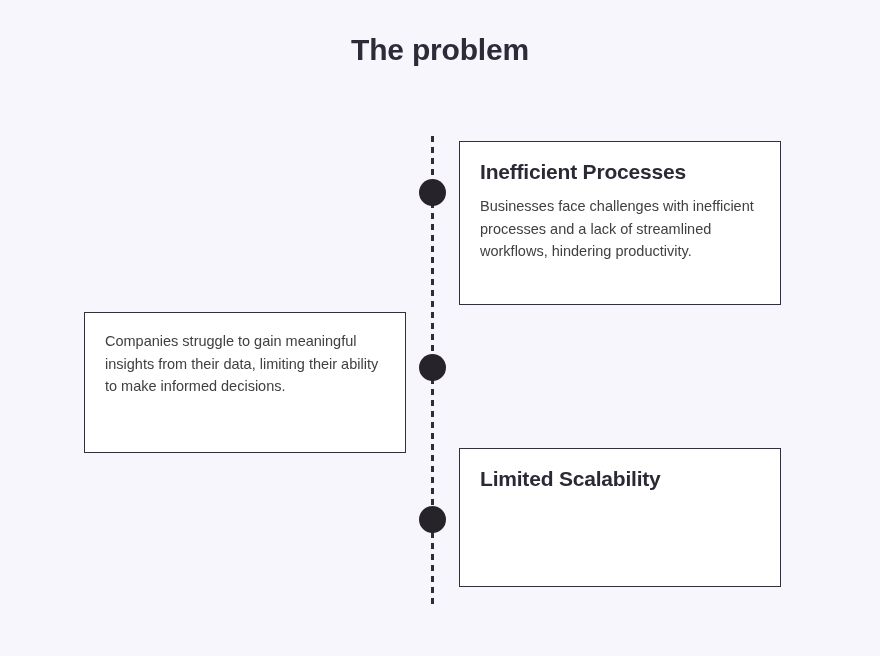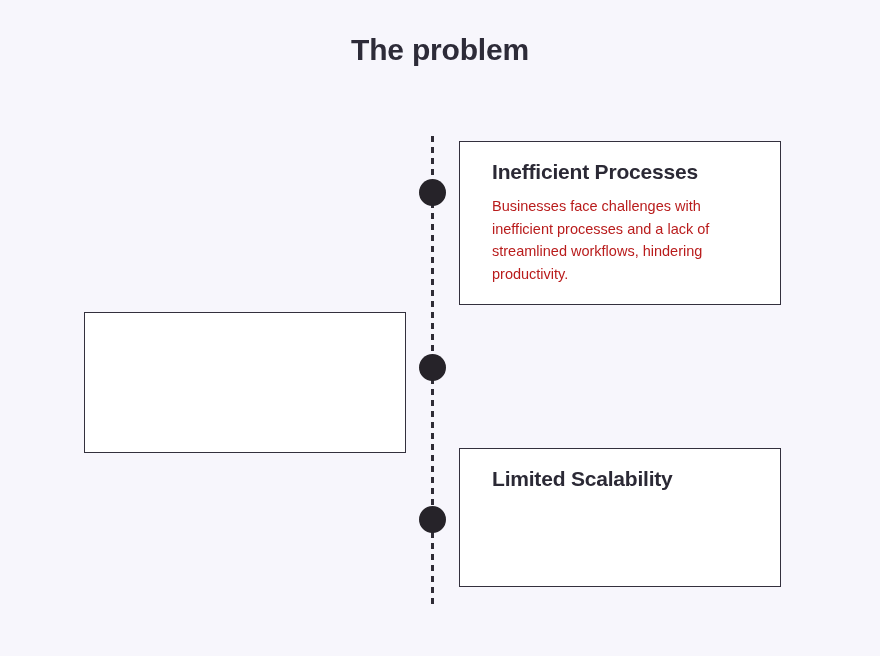--- a/index.html
+++ b/index.html
@@ -70,21 +70,21 @@
   .dot-1 { top: 179px; }
   .dot-2 { top: 354px; }
   .dot-3 { top: 506px; }
 
   
   .card {
     position: absolute;
     box-sizing: border-box;
     background: #ffffff;
     border: 1.5px solid #33303d;
-    padding: 17px 20px 18px 32px;
+    padding: 17px 20px 18px 20px;
   }
   .card-right-1 {
     left: 459px;
     top: 141px;
     width: 322px;
     height: 164px;
   }
   .card-left-1 {
     left: 84px;
     top: 312px;
@@ -102,21 +102,21 @@
     font-size: 21px;
     font-weight: bold;
     color: #2b2935;
     line-height: 26px;
     letter-spacing: -0.2px;
     margin: 0 0 10px 0;
   }
   .card-body {
     font-size: 14.5px;
     line-height: 22.6px;
-    color: #b91c1c;
+    color: #404040;
     margin: 0;
   }
 </style>
 </head>
 <body>
 
 <div class="stage">
 
   <div class="page-title">The problem</div>
 
@@ -127,19 +127,20 @@
   <div class="dot dot-1"></div>
   <div class="dot dot-2"></div>
   <div class="dot dot-3"></div>
 
   <div class="card card-right-1">
     <div class="card-title">Inefficient Processes</div>
     <div class="card-body">Businesses face challenges with inefficient processes and a lack of streamlined workflows, hindering productivity.</div>
   </div>
 
   <div class="card card-left-1">
+    <div class="card-body">Companies struggle to gain meaningful insights from their data, limiting their ability to make informed decisions.</div>
   </div>
 
   <div class="card card-right-2">
     <div class="card-title">Limited Scalability</div>
   </div>
 
 </div>
 
 </body></html>

